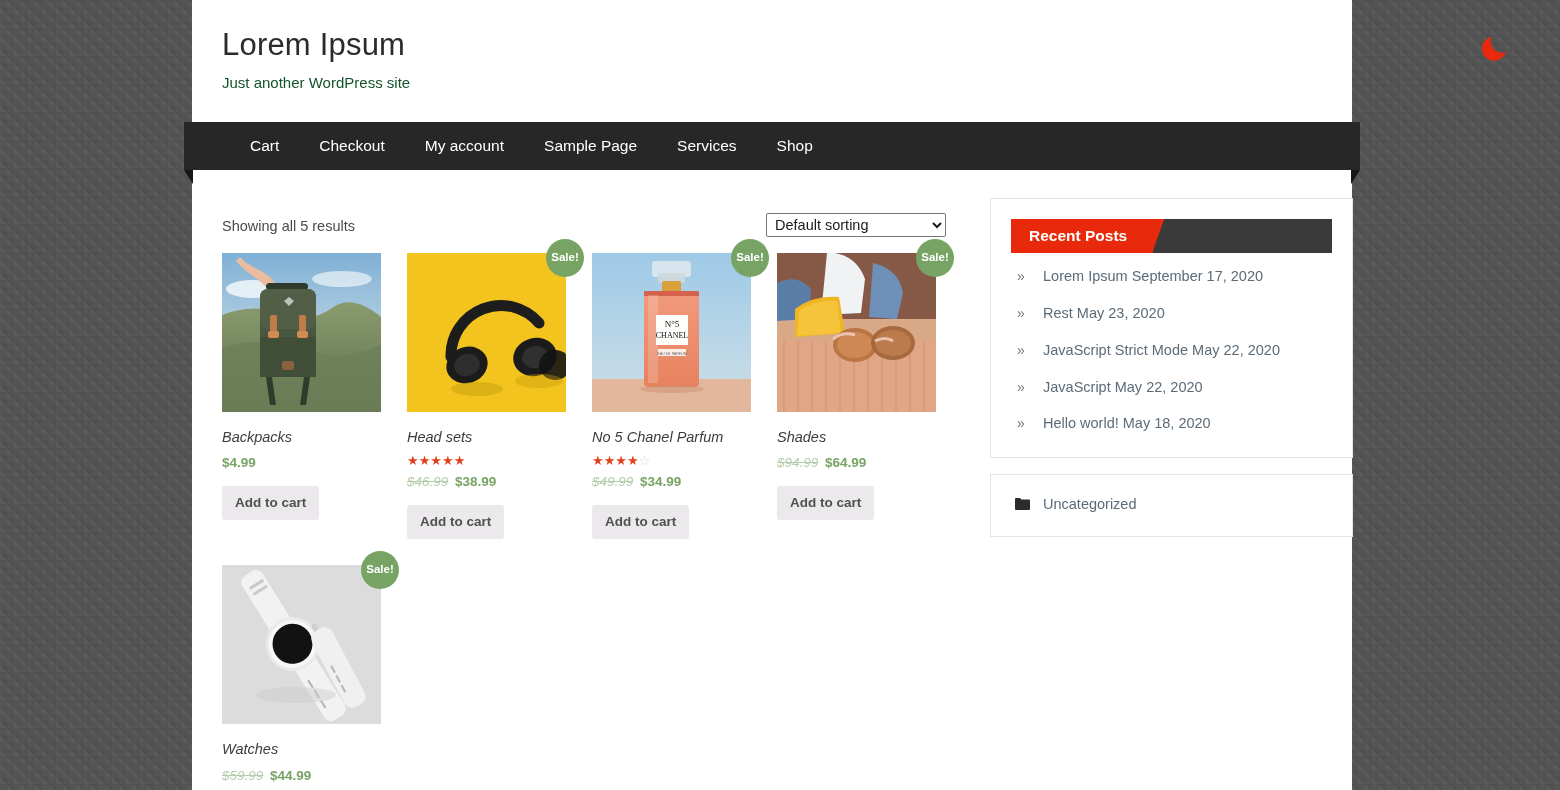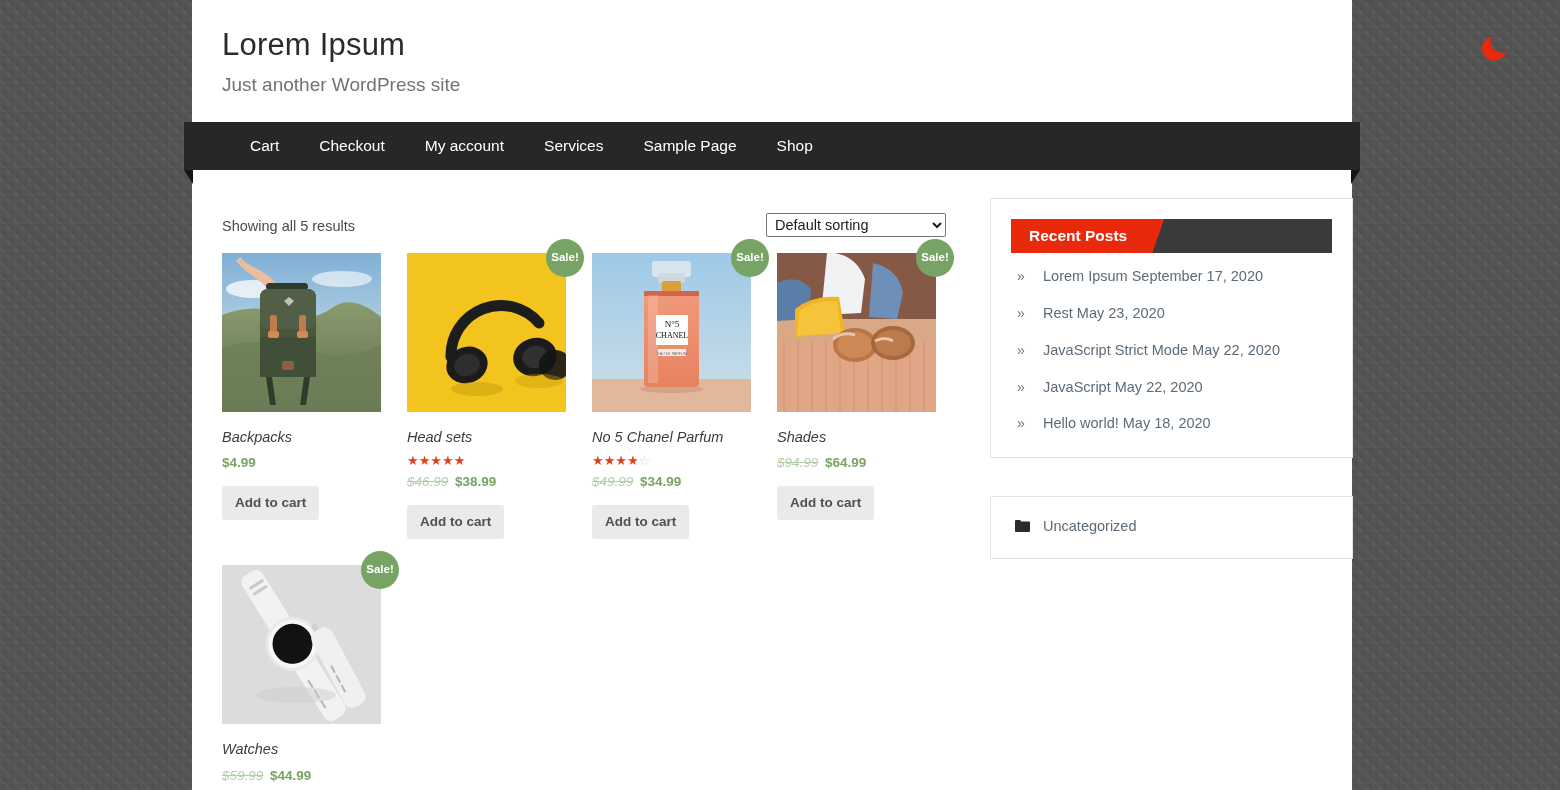--- a/index.html
+++ b/index.html
@@ -47,22 +47,22 @@
   }
   .site-title {
     font-size: 31px;
     font-weight: 400;
     color: #2b2b2b;
     margin: 0 0 10px 0;
     line-height: 1.2;
     letter-spacing: .2px;
   }
   .site-desc {
-    font-size: 19px;
-    color: #737373;
+    font-size: 15px;
+    color: #14532d;
     margin: 0;
     line-height: 1.3;
   }
 
   
   .nav-wrap {
     position: absolute;
     left: -8px;
     top: 122px;
     width: 1176px;
@@ -230,21 +230,21 @@
     cursor: pointer;
     font-family: "Liberation Sans", sans-serif;
     line-height: 1.2;
   }
 
   
   .widget {
     border: 1px solid #e4e4e4;
     background: #ffffff;
     padding: 20px 20px 22px 20px;
-    margin-bottom: 38px;
+    margin-bottom: 16px;
   }
   .widget-title-wrap {
     position: relative;
     height: 34px;
     background: #3a3a3a;
     margin-bottom: 14px;
   }
   .widget-title {
     position: relative;
     display: inline-block;
@@ -316,22 +316,22 @@
   <header class="site-header">
     <h1 class="site-title">Lorem Ipsum</h1>
     <p class="site-desc">Just another WordPress site</p>
   </header>
 
   <div class="nav-wrap">
     <nav class="nav-bar">
       <a class="nav-item">Cart</a>
       <a class="nav-item">Checkout</a>
       <a class="nav-item">My account</a>
+      <a class="nav-item">Sample Page</a>
       <a class="nav-item">Services</a>
-      <a class="nav-item">Sample Page</a>
       <a class="nav-item">Shop</a>
       <span class="nav-notch-left"></span>
       <span class="nav-notch-right"></span>
     </nav>
   </div>
 
   <div style="height:54px"></div>
 
   <div class="content">
 

